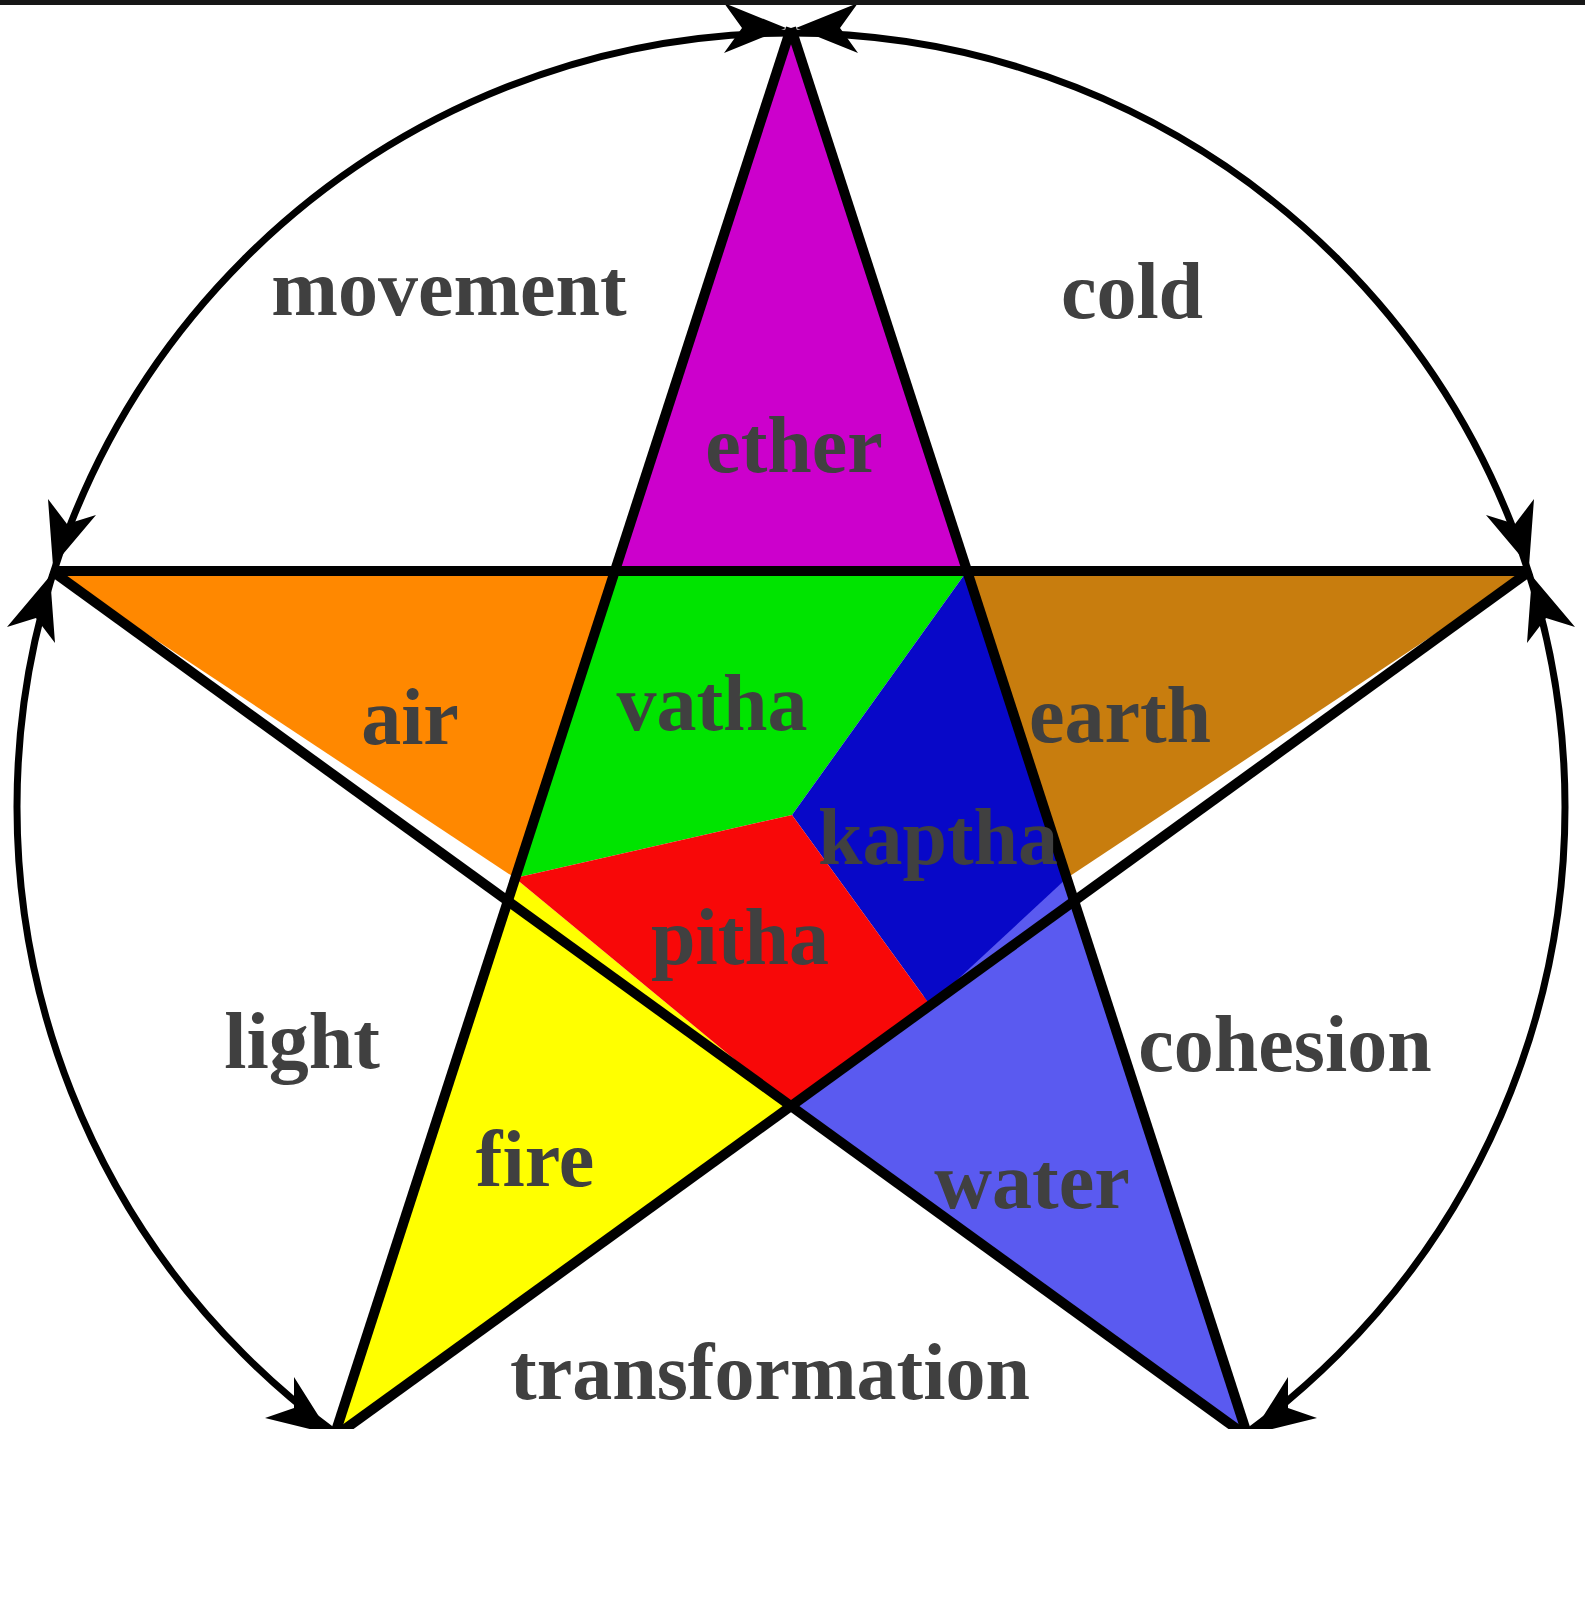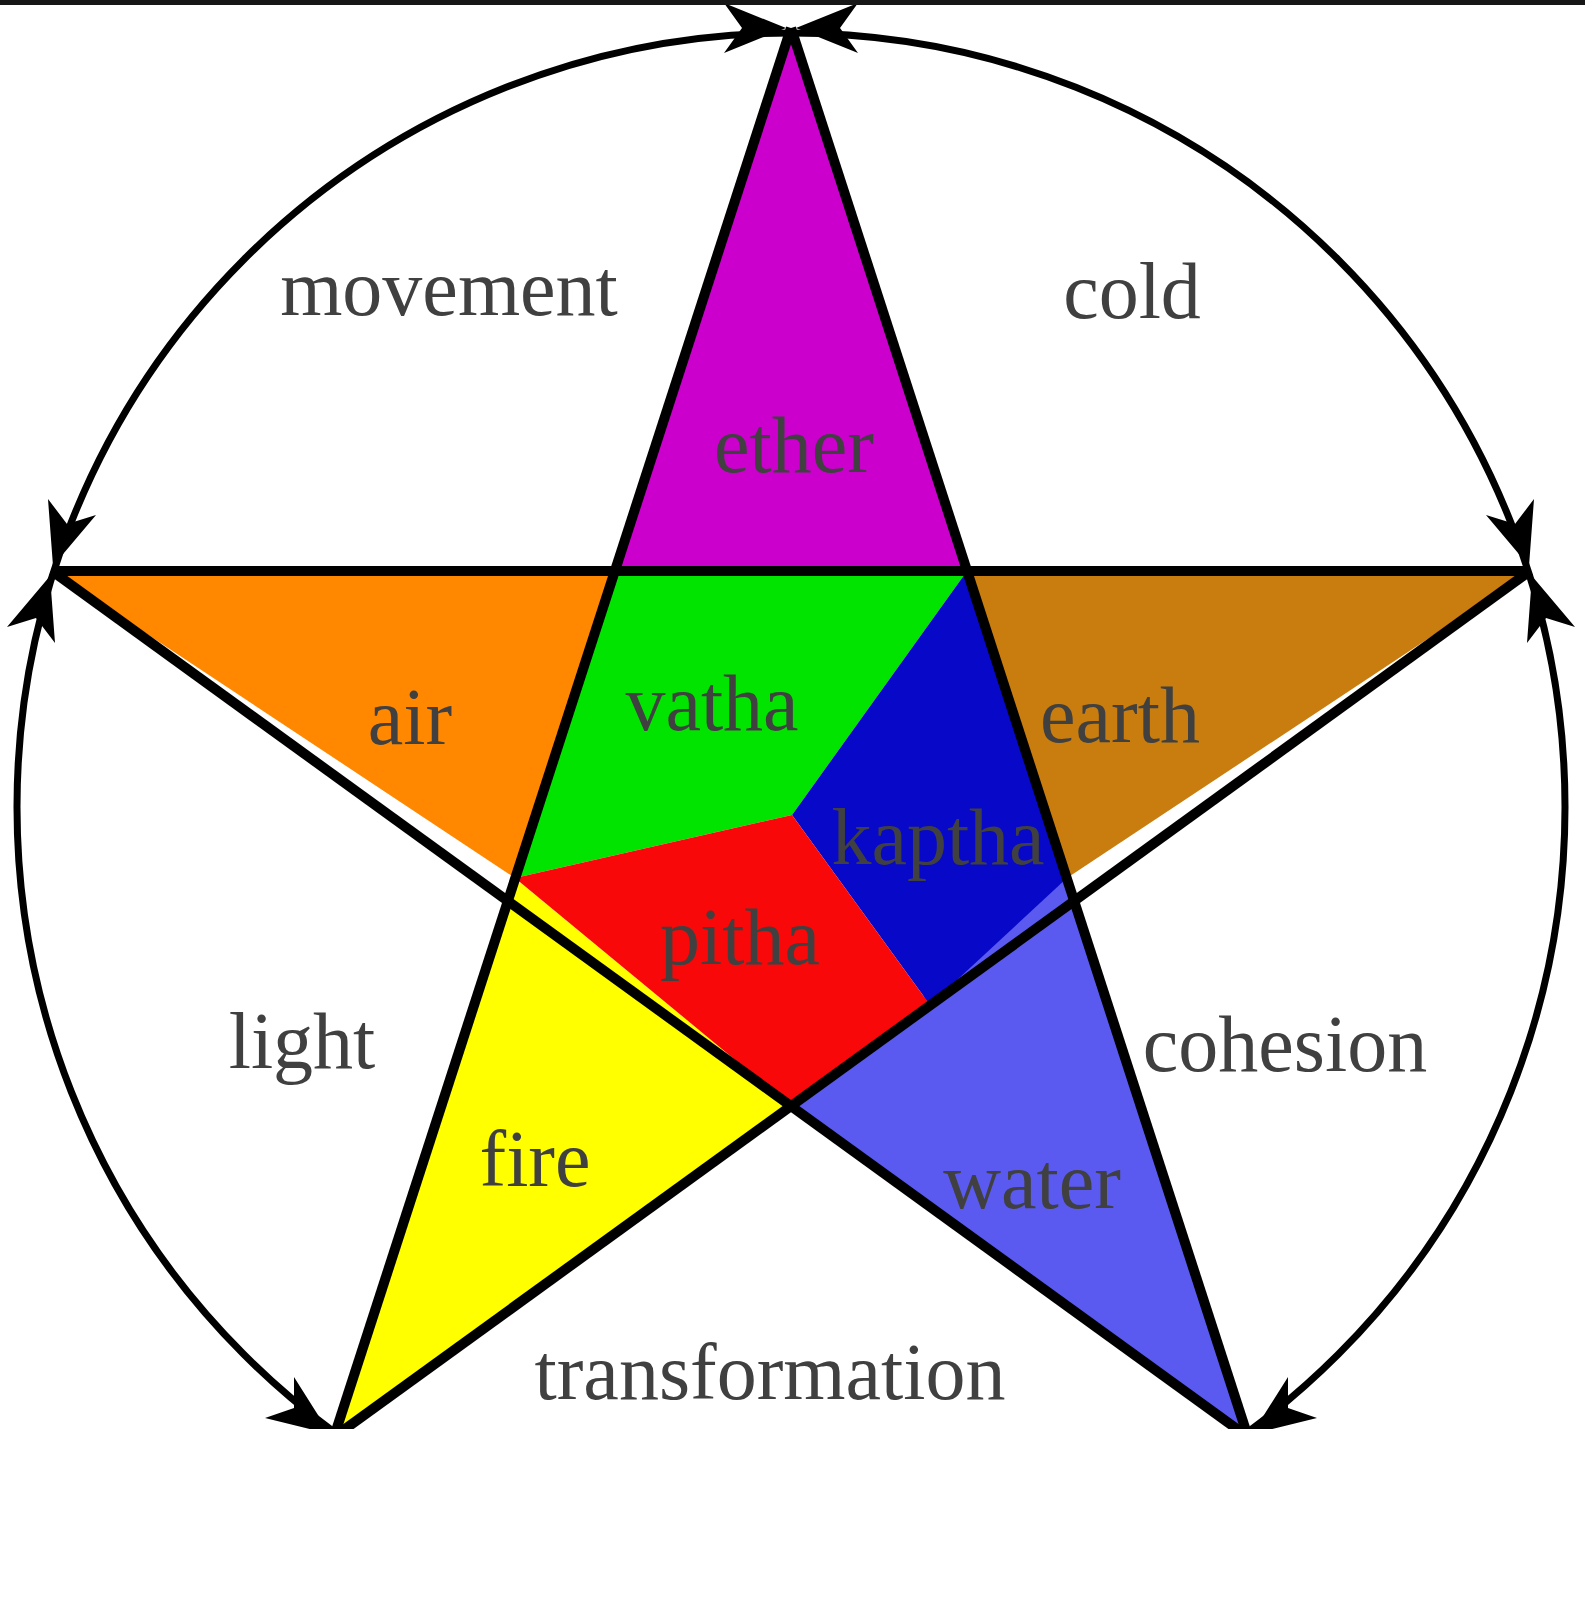--- a/index.html
+++ b/index.html
@@ -7,20 +7,21 @@
     padding: 0;
     background: #ffffff;
     font-family: "Liberation Serif", "DejaVu Serif", serif;
   }
   .stage {
     position: relative;
     width: 1585px;
     height: 1429px;
     background: #ffffff;
     overflow: hidden;
+    font-weight: bold;
   }
   svg { display: block; }
   text {
     font-family: "Liberation Serif", "DejaVu Serif", serif;
     font-size: 80px;
     text-anchor: middle;
   }
 </style>
 </head>
 <body>

